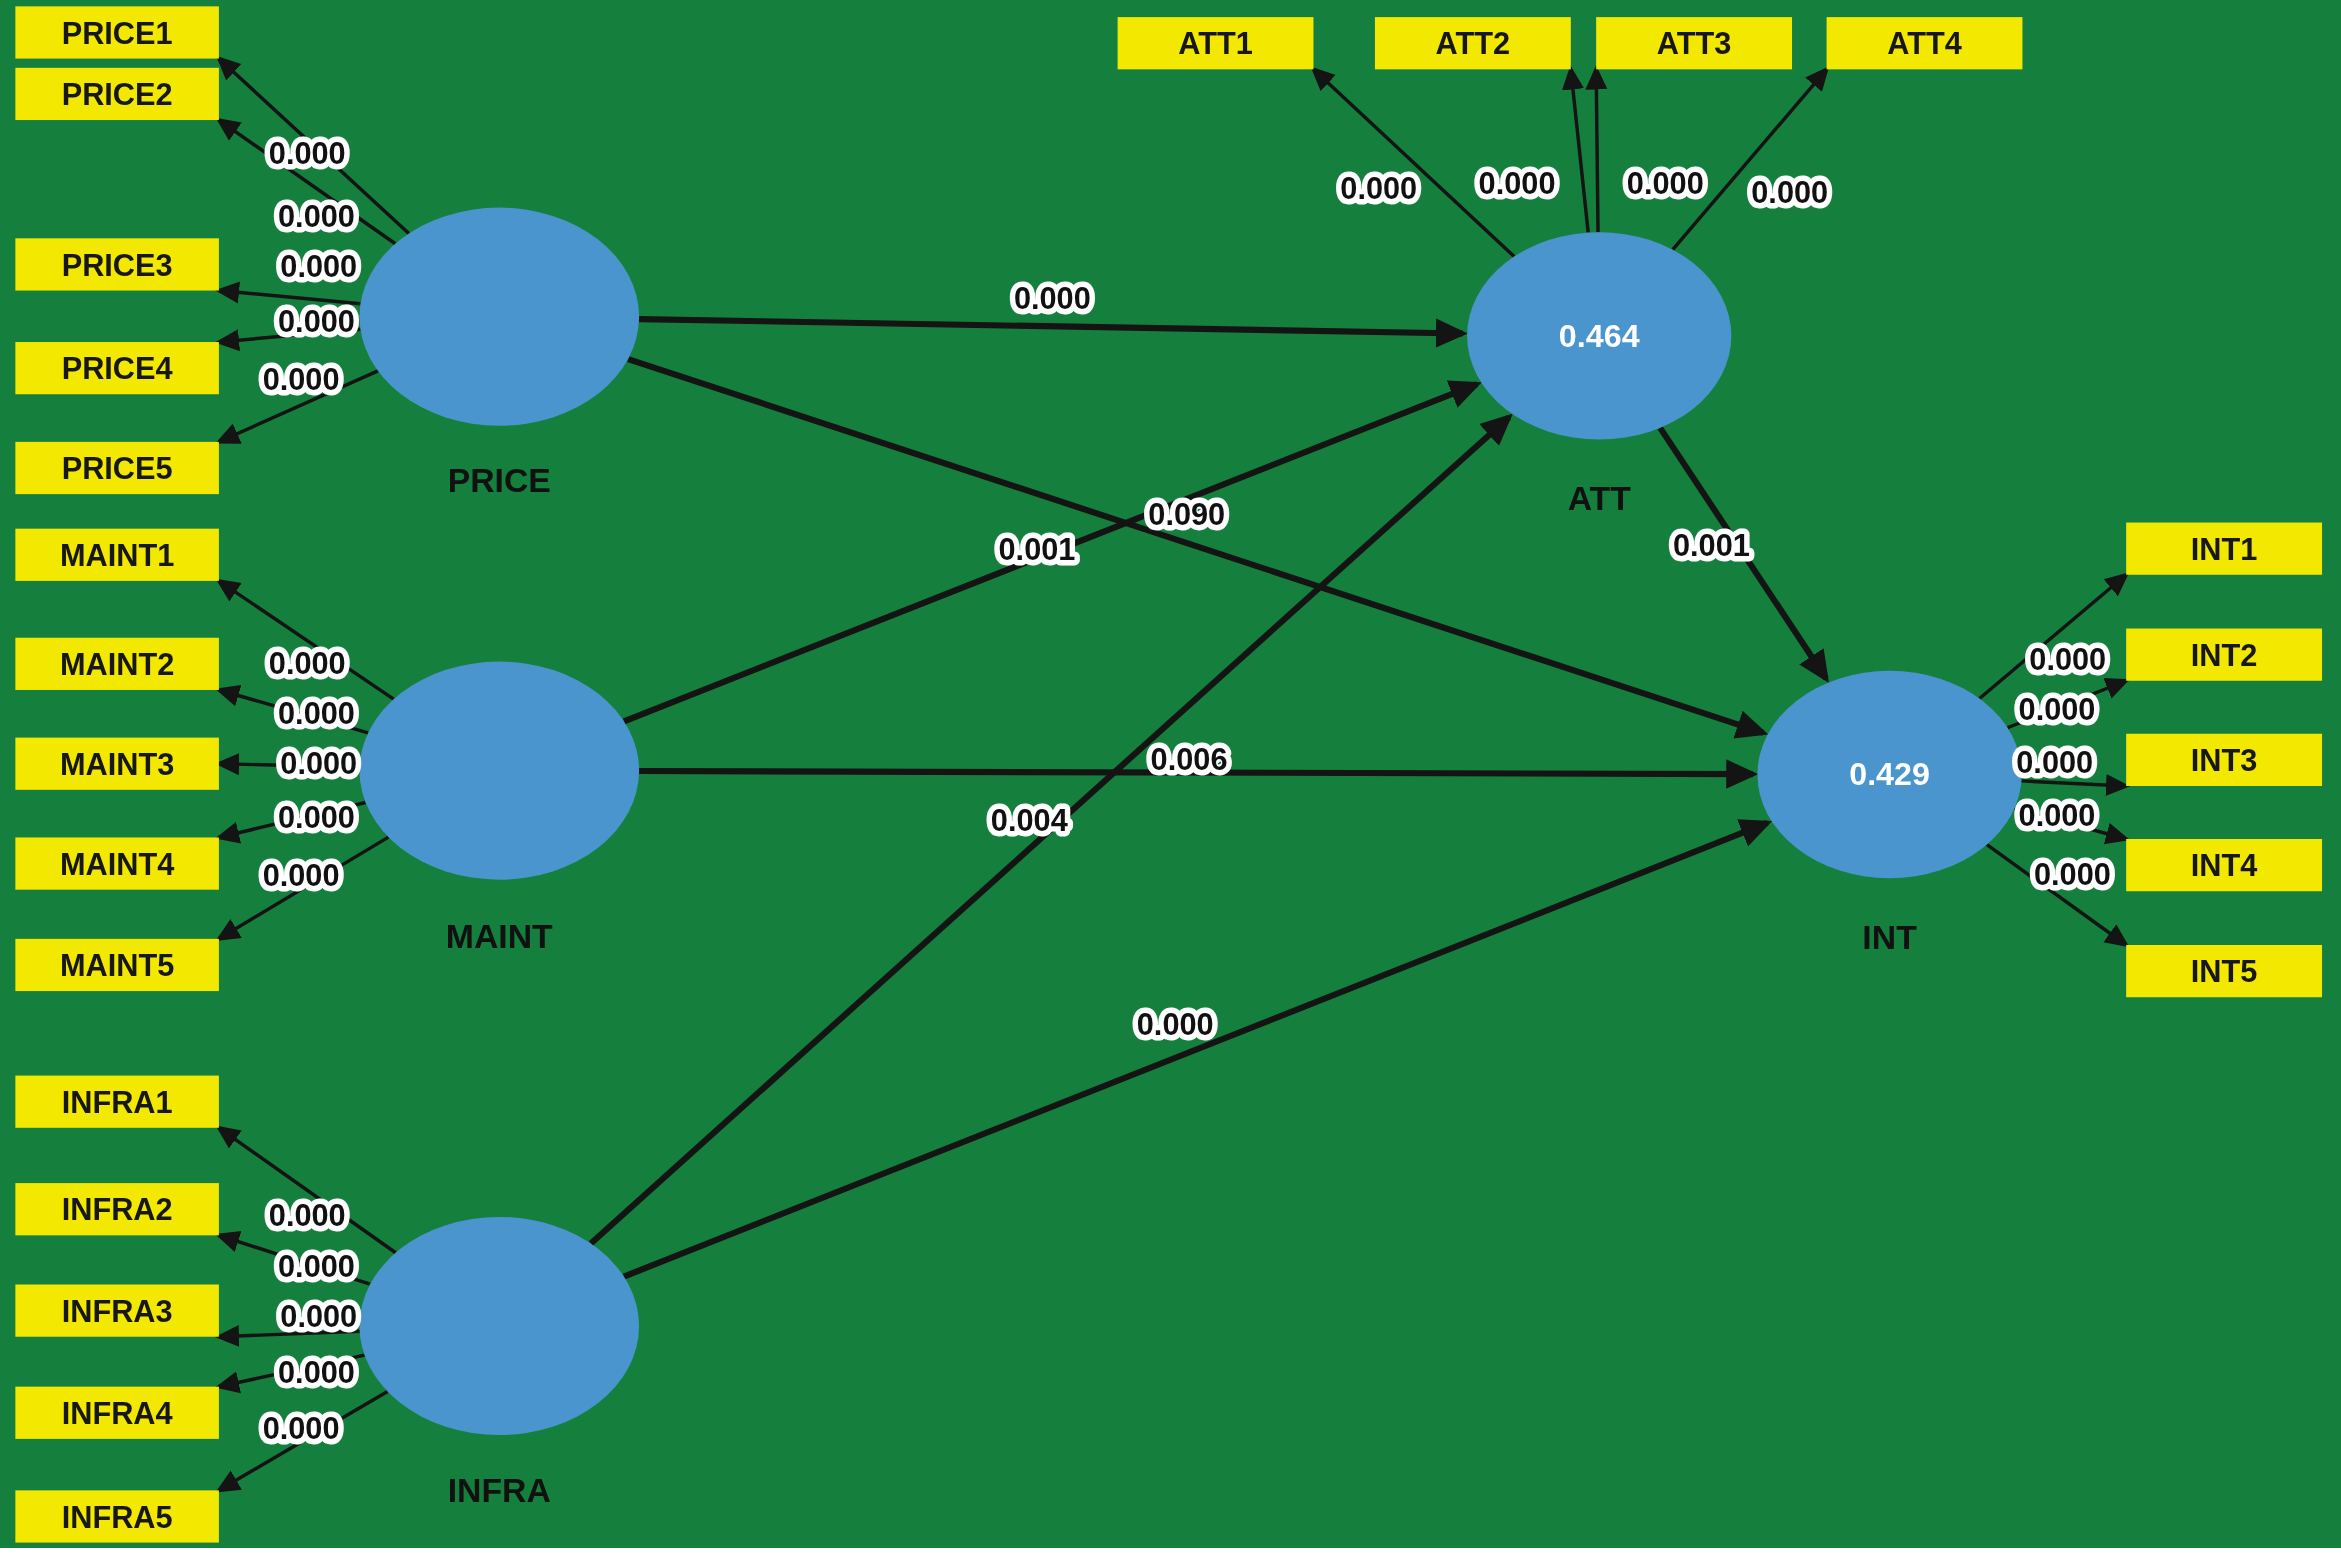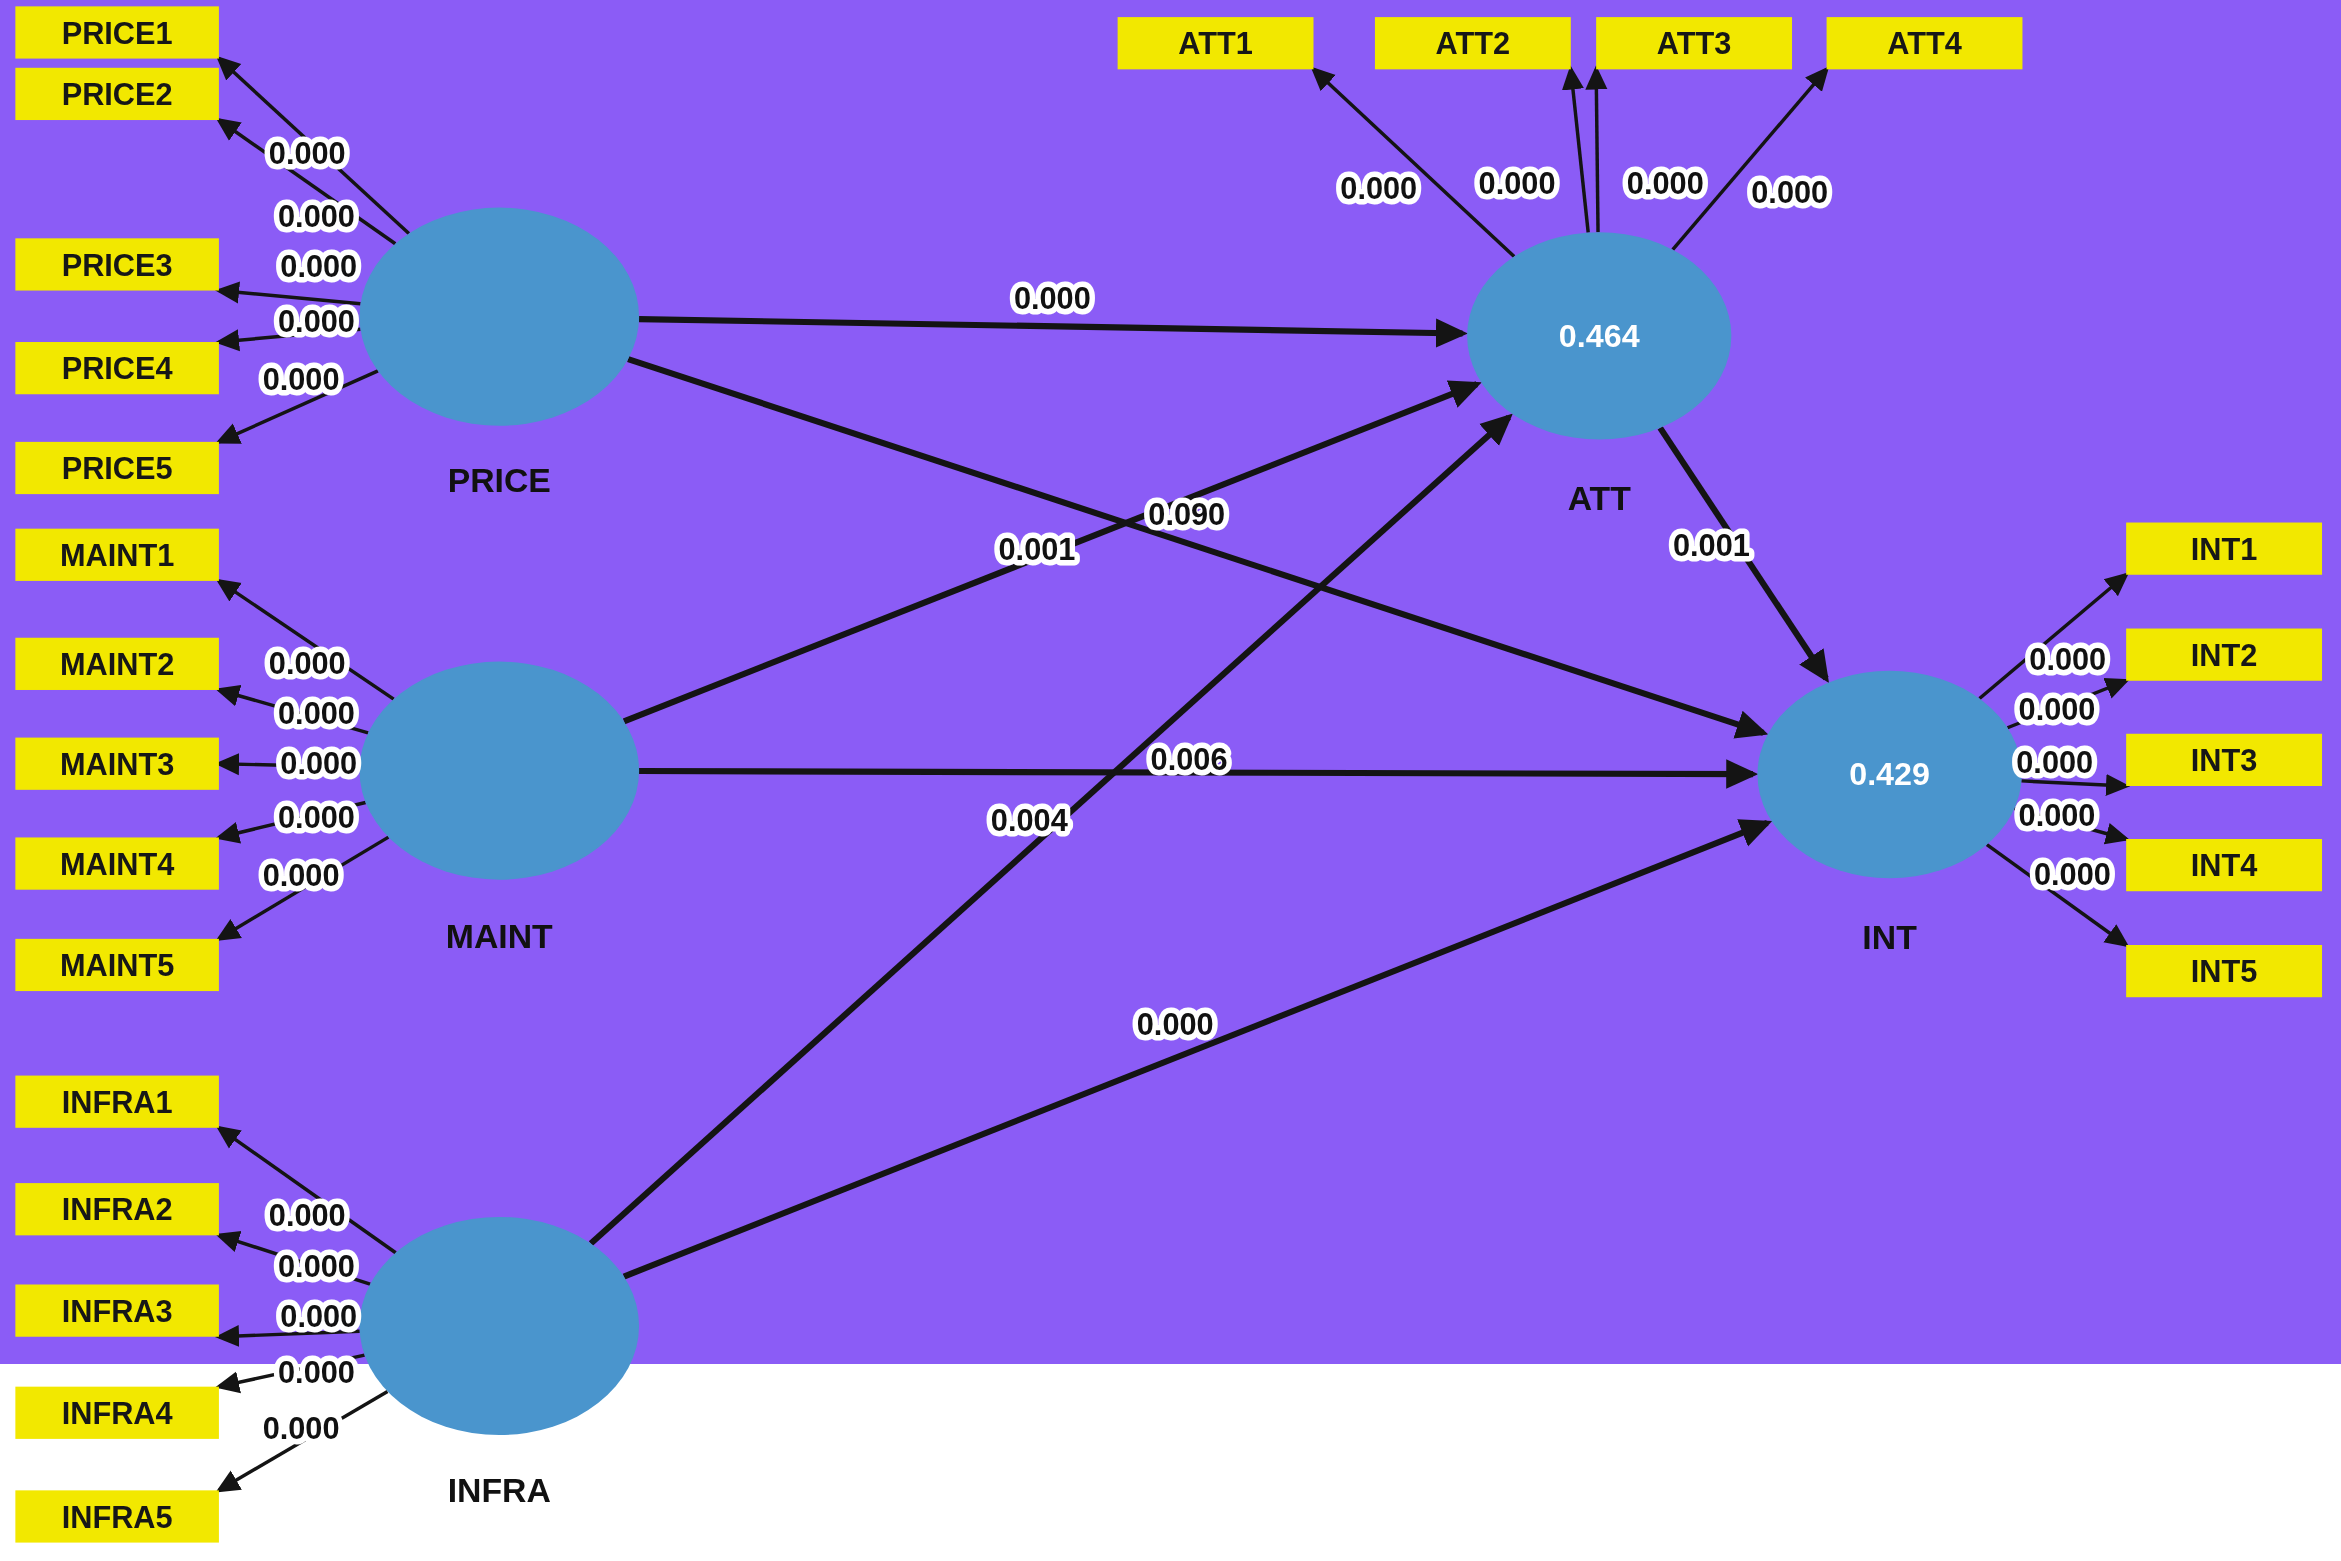--- a/index.html
+++ b/index.html
@@ -10,22 +10,22 @@
   }
   body {
     width: 2342px;
     height: 1562px;
     font-family: "Liberation Sans", sans-serif;
     overflow: hidden;
   }
   #diagram-root {
     position: relative;
     width: 2342px;
-    height: 1364px;
-    background: #8b5cf6;
+    height: 1548px;
+    background: #15803d;
   }
   svg#model-svg {
     position: absolute;
     top: 0;
     left: 0;
     width: 2342px;
     height: 1562px;
     display: block;
   }
   .indicator-rect {

